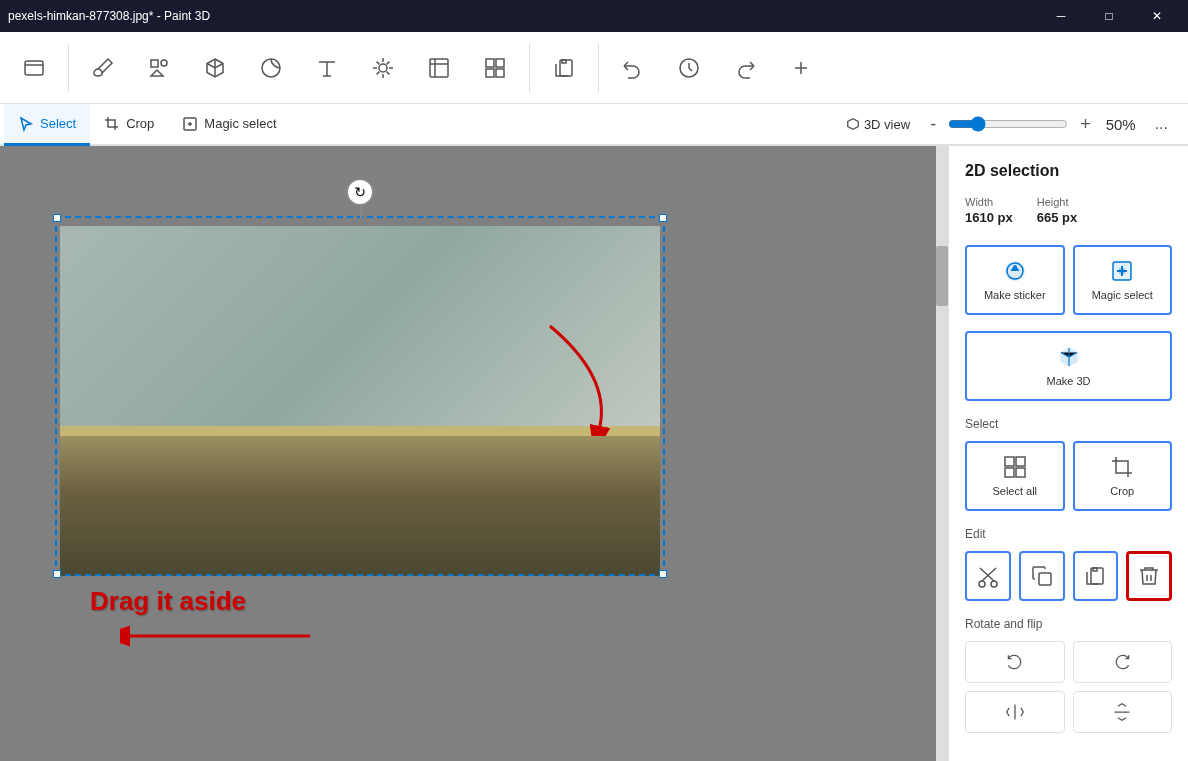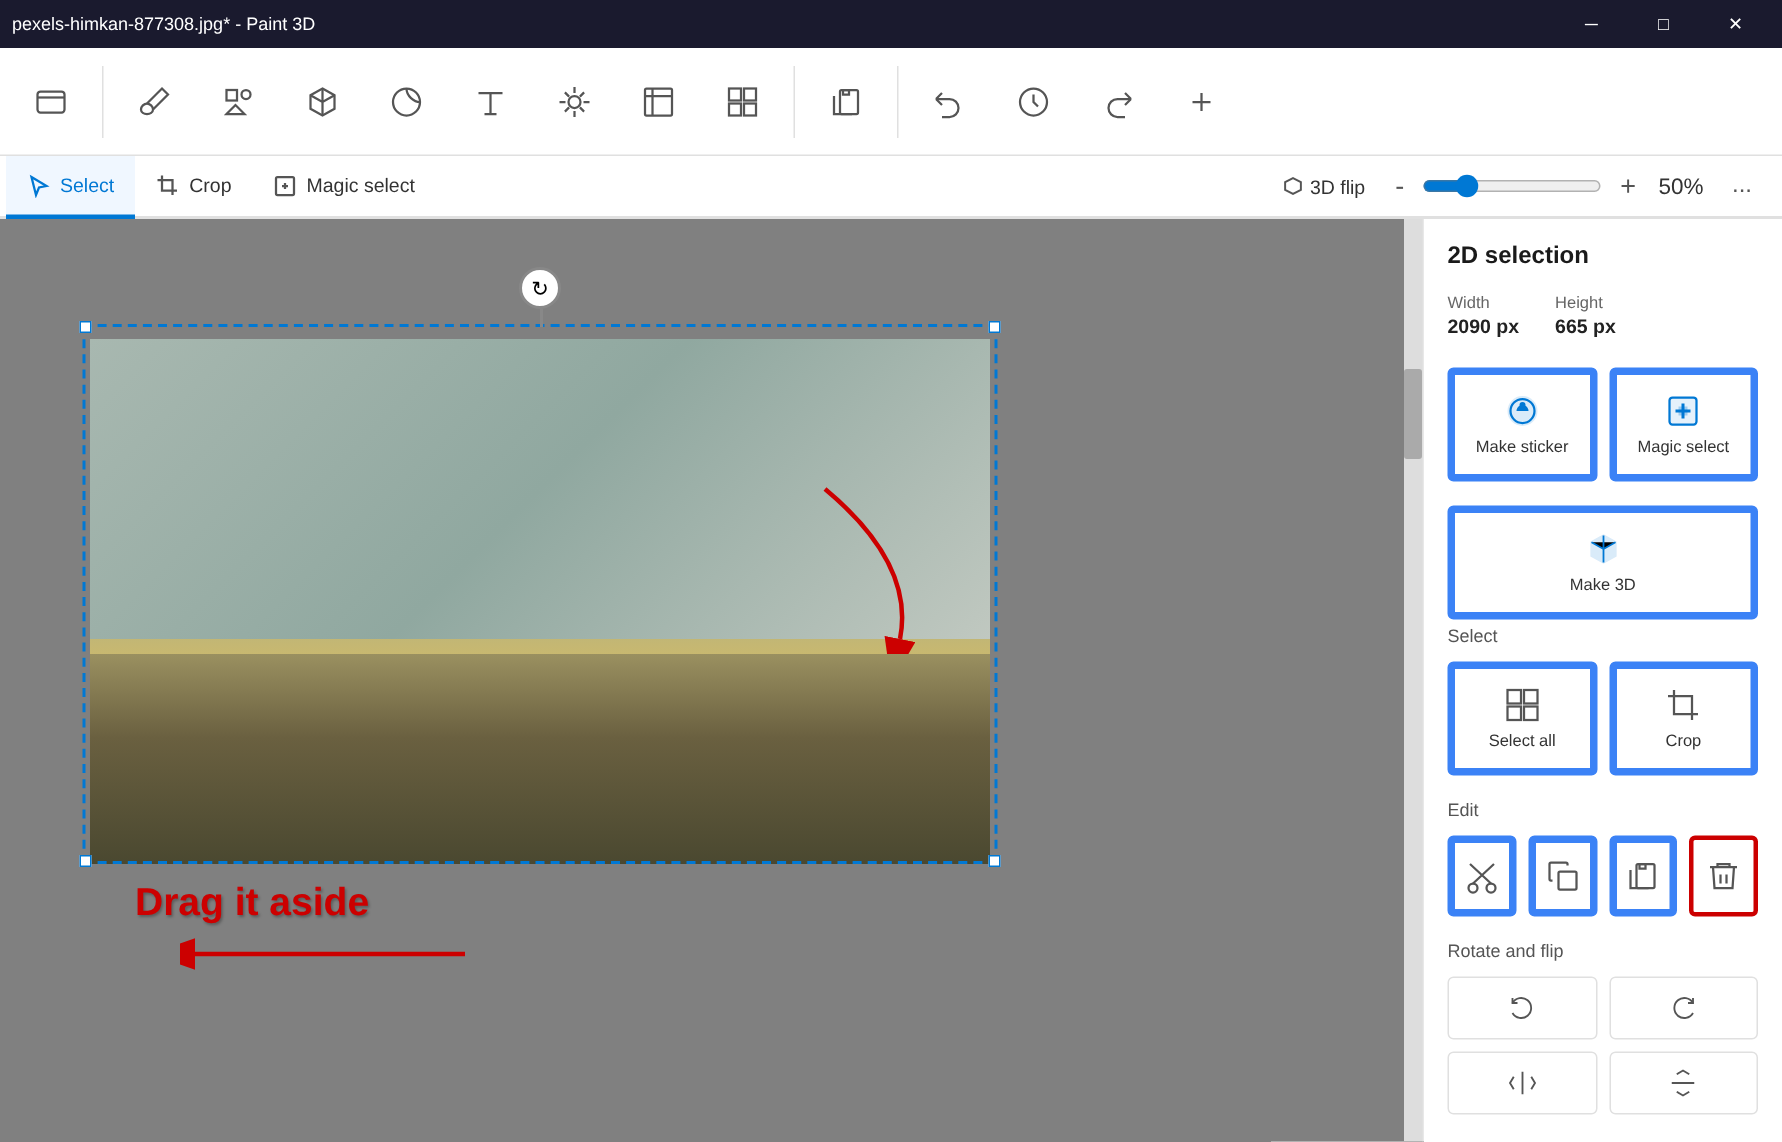--- a/index.html
+++ b/index.html
@@ -230,28 +230,28 @@
 
     .panel-grid {
       display: grid;
       grid-template-columns: 1fr 1fr;
       gap: 8px;
       margin-bottom: 16px;
     }
     .panel-btn {
       display: flex; flex-direction: column; align-items: center; justify-content: center;
       gap: 6px; padding: 12px 8px;
-      border: 5px solid #3b82f6; border-radius: 4px;
+      border: 2px solid #3b82f6; border-radius: 4px;
       cursor: pointer; font-size: 11px; color: #333;
       background: white;
     }
     .panel-btn.highlighted { border: 3px solid #cc0000; }
     .panel-btn svg { width: 24px; height: 24px; }
 
-    .panel-row { display: flex; gap: 8px; margin-bottom: 4px; }
+    .panel-row { display: flex; gap: 8px; margin-bottom: 16px; }
     .panel-row .panel-btn { flex: 1; }
 
     .rotate-grid {
       display: grid;
       grid-template-columns: 1fr 1fr;
       gap: 8px;
       margin-bottom: 8px;
     }
     .rotate-btn {
       display: flex; align-items: center; justify-content: center;
@@ -398,21 +398,21 @@
       <path d="M6 8h4M8 6v4"></path>
     </svg>
     <span>Magic select</span>
   </div>
   <div class="cmd-spacer"></div>
   <div class="view-controls">
     <div class="view-btn">
       <svg viewBox="0 0 16 16" fill="none" stroke="#555" stroke-width="1.5" width="14" height="14">
         <polygon points="8,2 14,5 14,11 8,14 2,11 2,5"></polygon>
       </svg>
-      <span>3D flip</span>
+      <span>3D view</span>
     </div>
     <div class="zoom-slider-wrap">
       <span style="cursor:pointer;font-size:18px;color:#555;padding:0 4px;">-</span>
       <input type="range" class="zoom-slider" min="10" max="200" value="50" style="">
       <span style="cursor:pointer;font-size:18px;color:#555;padding:0 4px;">+</span>
       <span class="zoom-pct">50%</span>
     </div>
     <span class="more-btn">...</span>
   </div>
 </div>
@@ -467,21 +467,21 @@
       <div class="canvas-scrollbar-thumb"></div>
     </div>
   </div>
 
   <div class="right-panel">
     <div class="panel-title">2D selection</div>
 
     <div class="panel-dims">
       <div class="dim-group">
         <span class="dim-label">Width</span>
-        <span class="dim-value">2090 px</span>
+        <span class="dim-value">1610 px</span>
       </div>
       <div class="dim-group">
         <span class="dim-label">Height</span>
         <span class="dim-value">665 px</span>
       </div>
     </div>
 
     <div class="panel-grid">
       <div class="panel-btn">
         <svg viewBox="0 0 24 24" width="28" height="28">

